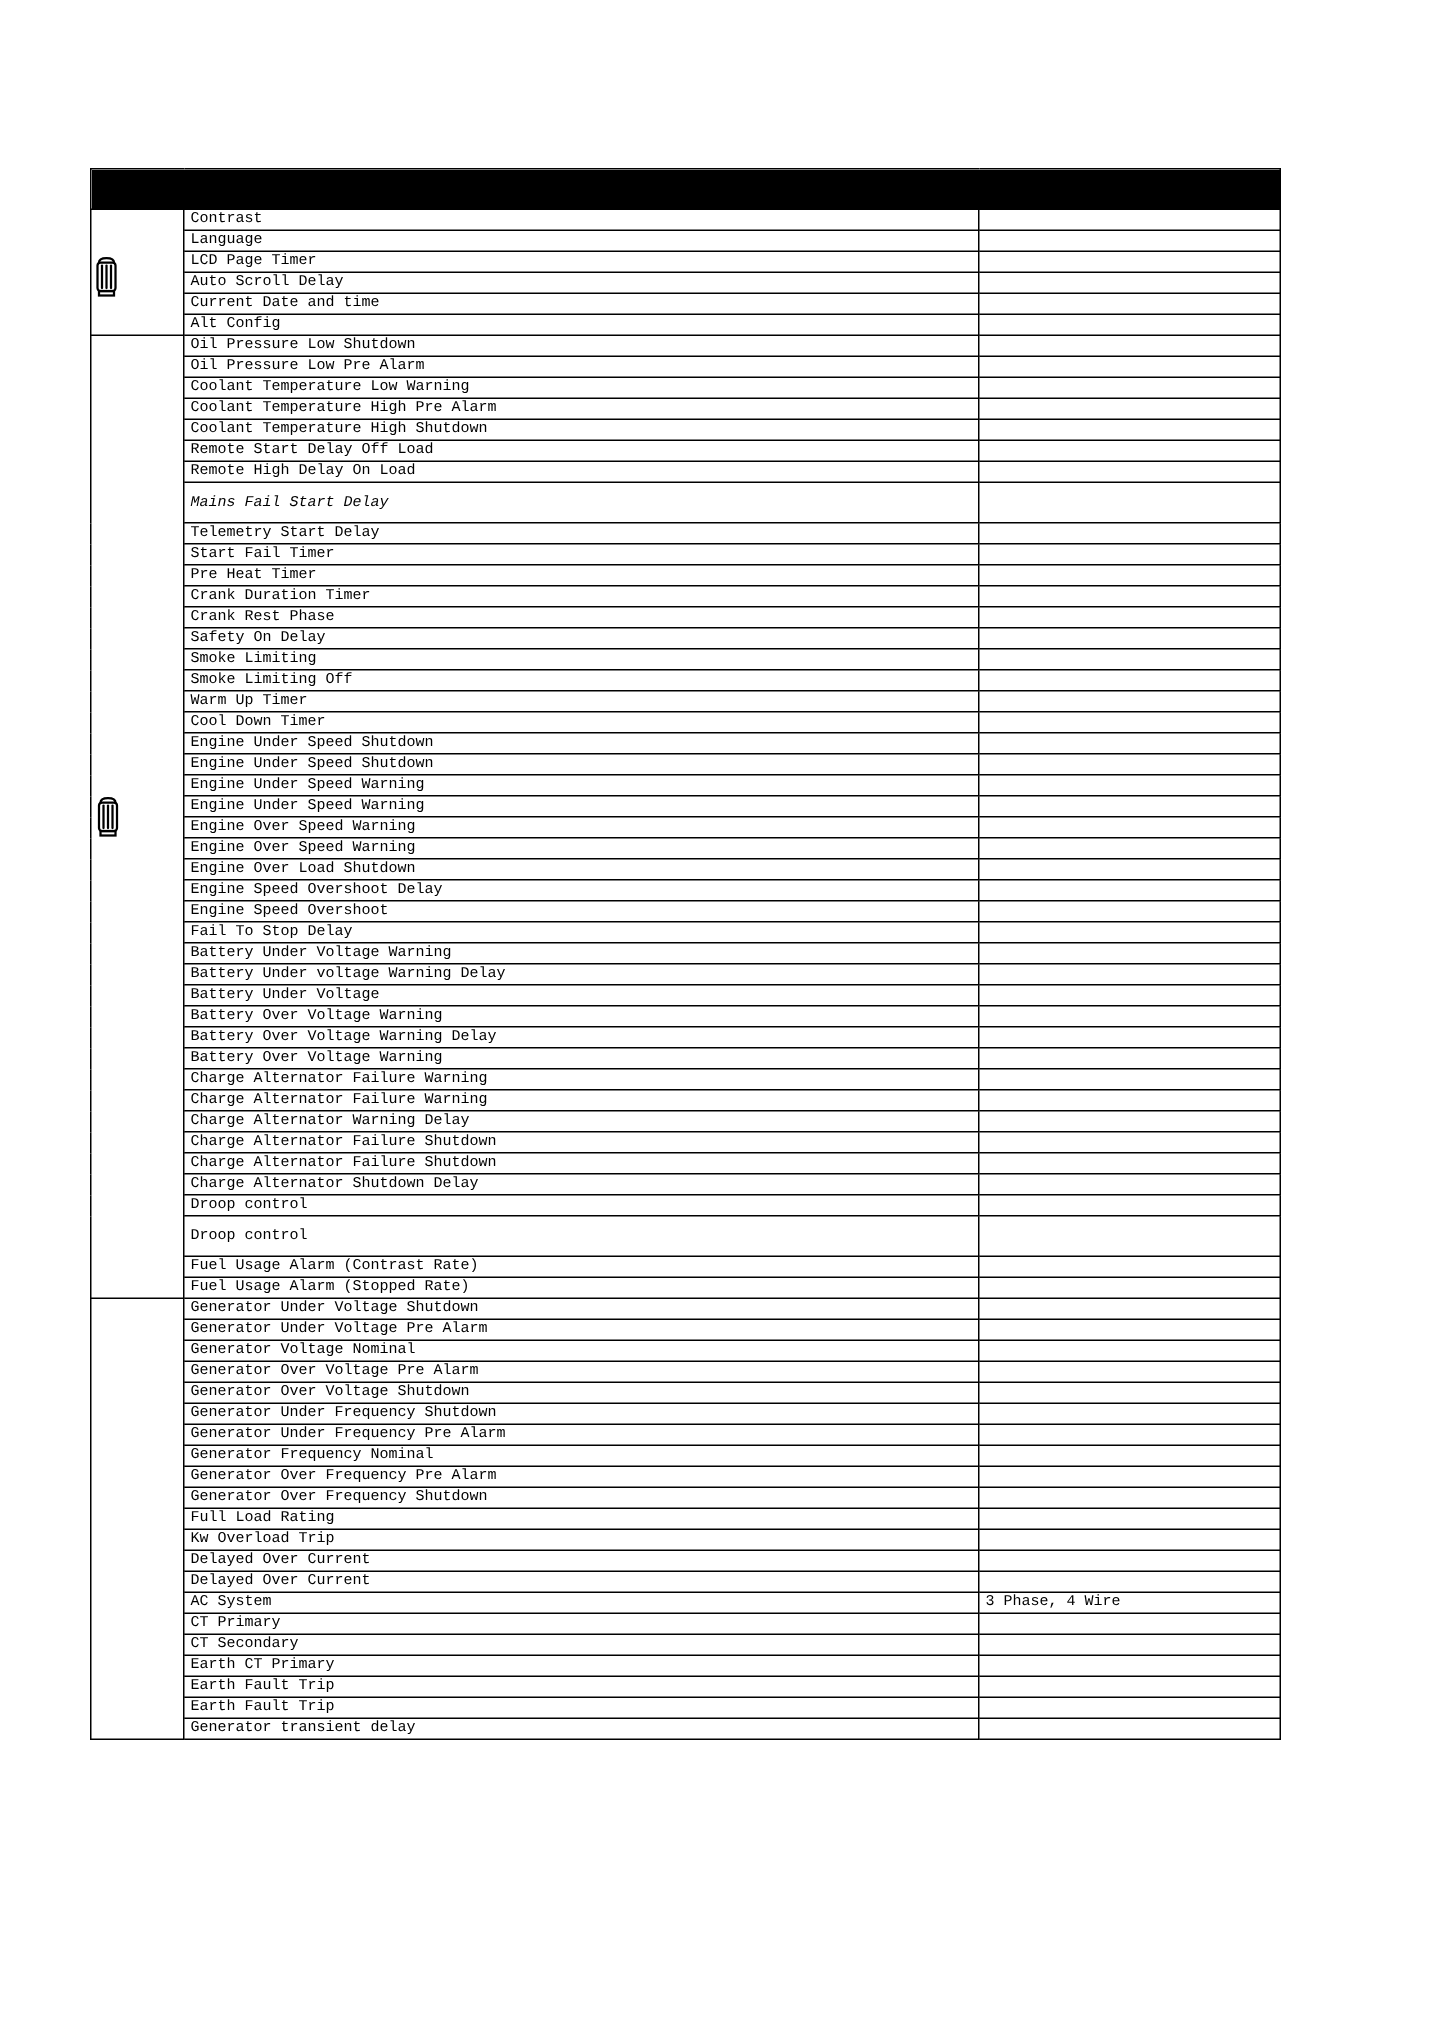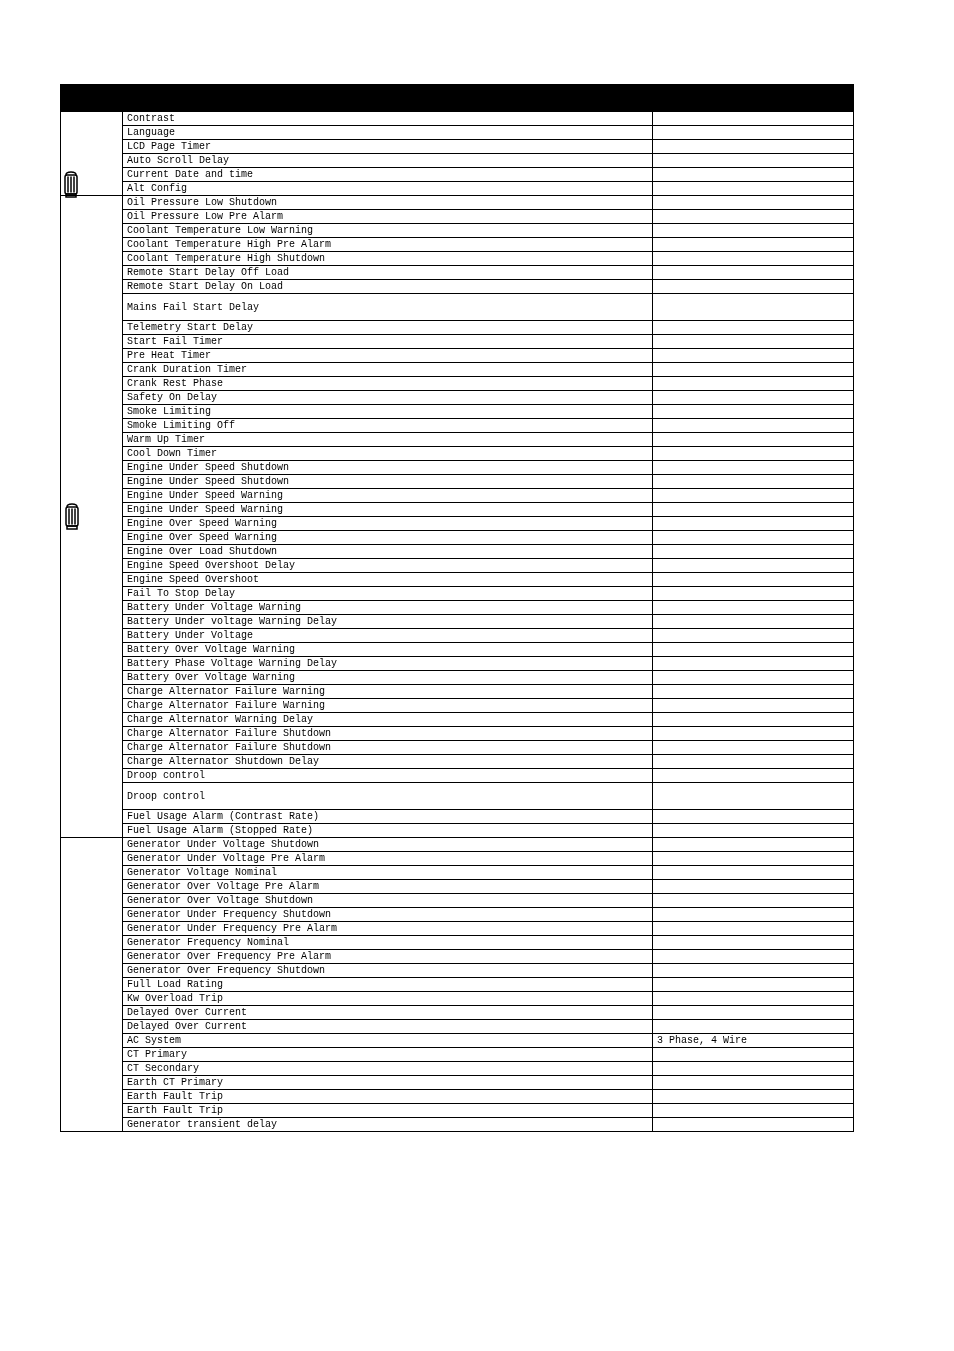--- a/index.html
+++ b/index.html
@@ -4,21 +4,21 @@
 <style>
   body {
     margin: 0;
     background: #fff;
     font-family: "Courier New", monospace;
     font-size: 10px;
     color: #000;
     width: 954px;
   }
   .page {
-    padding: 84px 100px 40px 60px;
+    padding: 112px 100px 40px 60px;
   }
   .logo-top {
     position: absolute;
     top: 170px;
     left: 60px;
   }
   .lantern-svg { display:block; }
   table {
     border-collapse: collapse;
     width: 100%;
@@ -125,25 +125,25 @@
         </tr>
         <tr>
           <td>Coolant Temperature High Shutdown</td>
           <td></td>
         </tr>
         <tr>
           <td>Remote Start Delay Off Load</td>
           <td></td>
         </tr>
         <tr>
-          <td>Remote Start Delay On Load</td>
-          <td></td>
-        </tr>
-        <tr>
-          <td style="height: 26px;">Mains Fail Start Delay</td>
+          <td>Remote High Delay On Load</td>
+          <td></td>
+        </tr>
+        <tr>
+          <td style="height: 26px; font-style: italic;">Mains Fail Start Delay</td>
           <td style="height: 26px;"></td>
         </tr>
         <tr>
           <td>Telemetry Start Delay</td>
           <td></td>
         </tr>
         <tr>
           <td>Start Fail Timer</td>
           <td></td>
         </tr>
@@ -229,21 +229,21 @@
         </tr>
         <tr>
           <td>Battery Under Voltage</td>
           <td></td>
         </tr>
         <tr>
           <td>Battery Over Voltage Warning</td>
           <td></td>
         </tr>
         <tr>
-          <td>Battery Phase Voltage Warning Delay</td>
+          <td>Battery Over Voltage Warning Delay</td>
           <td></td>
         </tr>
         <tr>
           <td>Battery Over Voltage Warning</td>
           <td></td>
         </tr>
         <tr>
           <td>Charge Alternator Failure Warning</td>
           <td></td>
         </tr>

